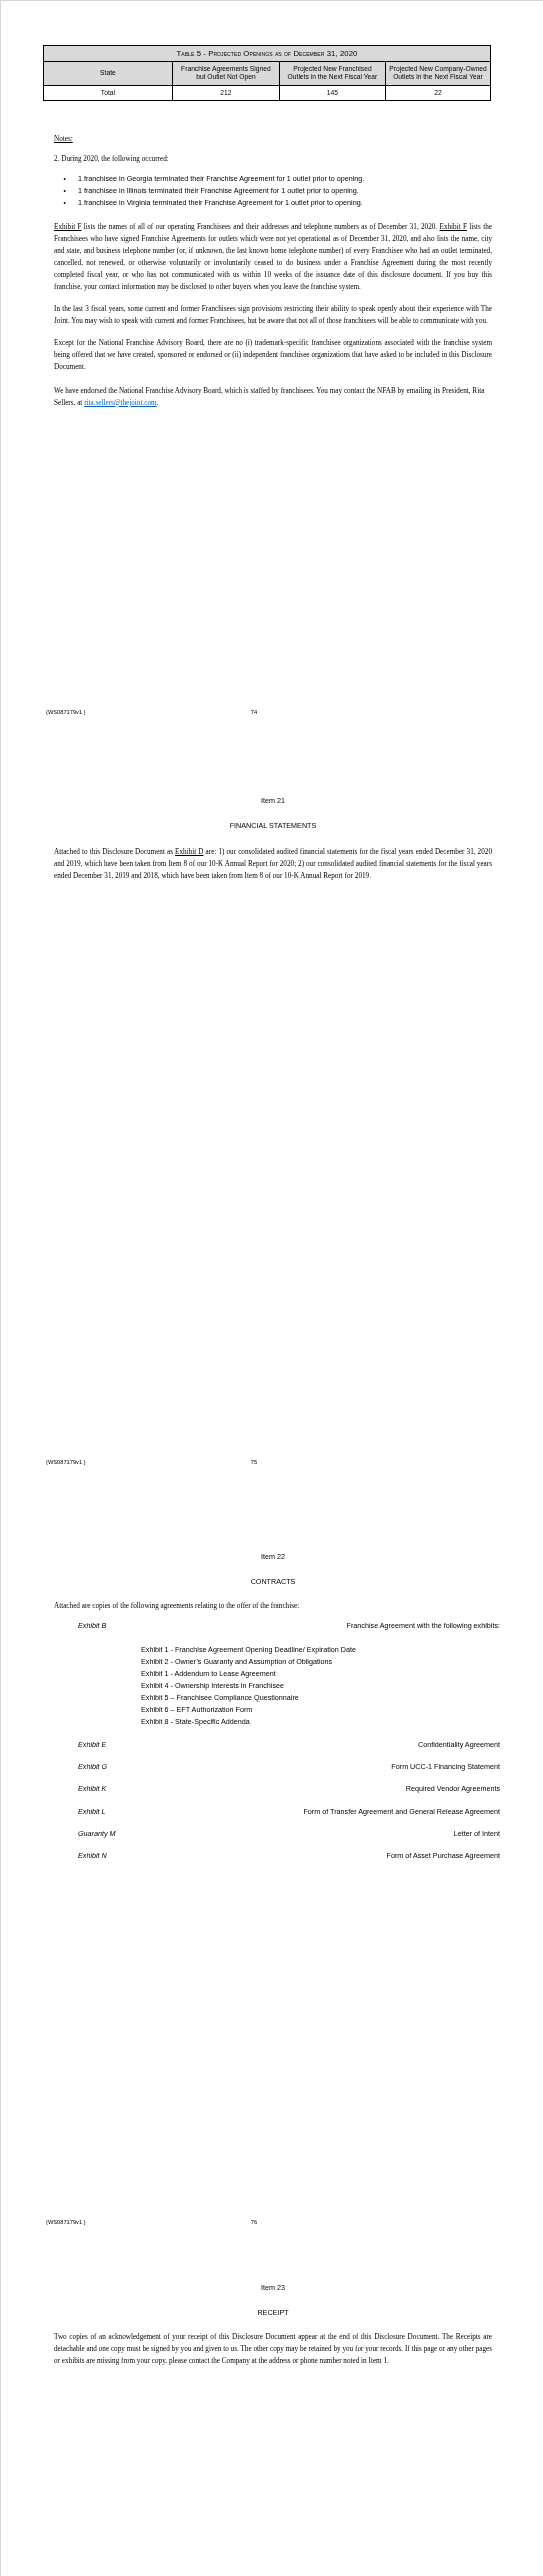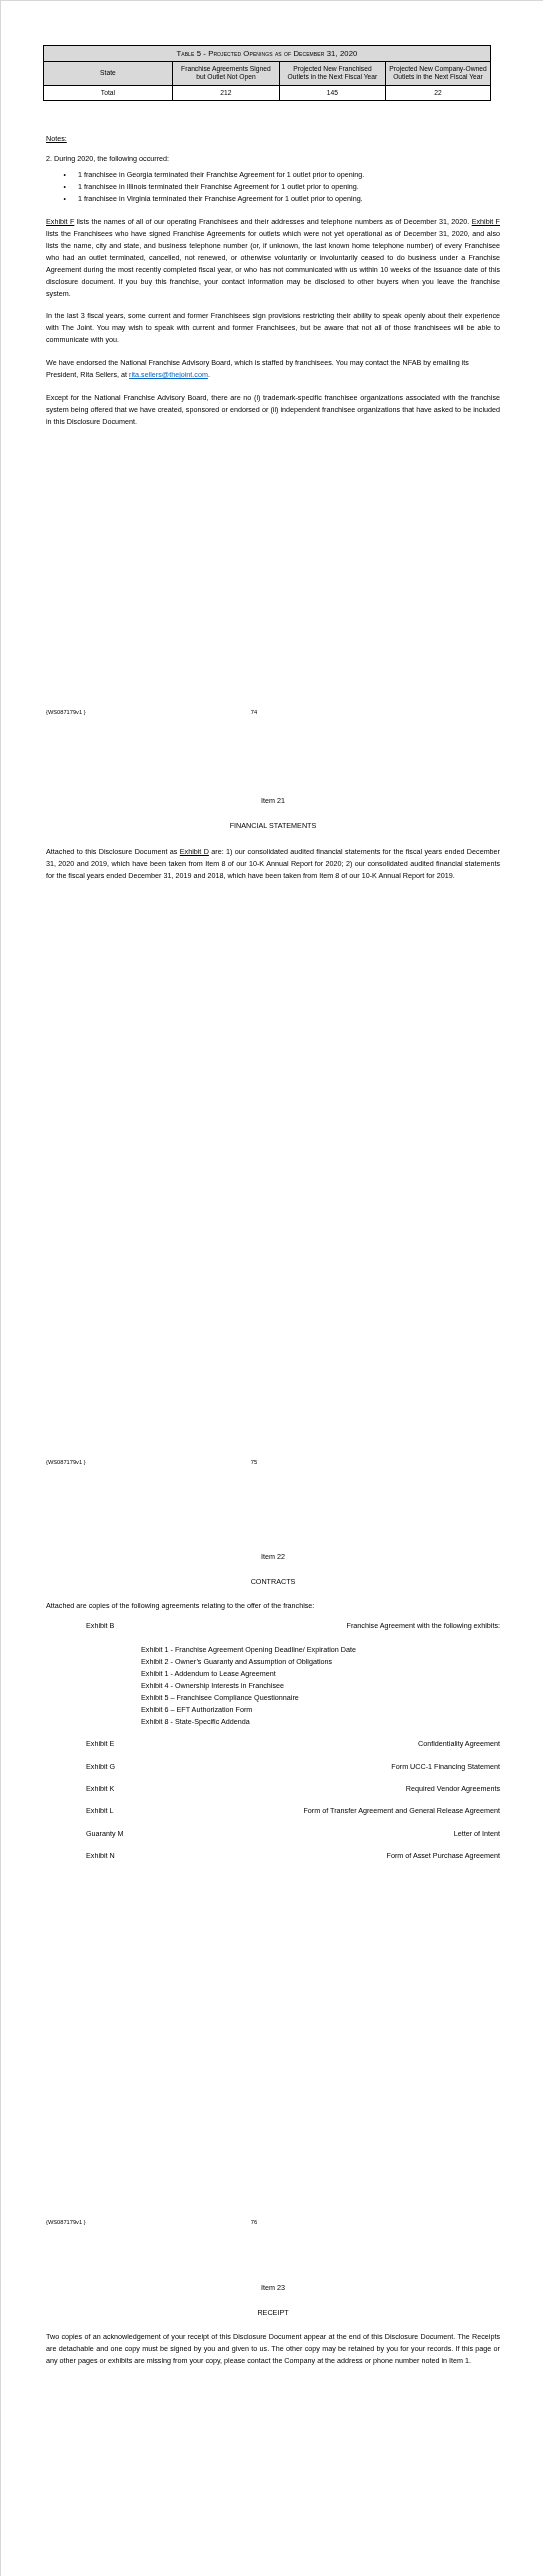--- a/index.html
+++ b/index.html
@@ -51,21 +51,21 @@
     letter-spacing: 0.1px;
     padding: 2.6px 3.1px 3.1px 3.1px;
   }
   .t5-head-cell {
     background: #d9d9d9;
     line-height: 8.8px;
   }
   .t5-data-cell { line-height: 9.3px; padding: 3.6px 3.1px; background: #ffffff; }
 
   
-  .para { text-align: justify; margin: 0; }
+  .para { text-align: justify; margin: 8px; font-family: Liberation Serif, serif; }
   .u { text-decoration: underline; }
   .notes-heading { margin-top: 32px; text-decoration: underline; }
   .note1 { margin-top: 7.2px; }
   .note2-intro { margin-top: 8.2px; }
   .bullets { margin-top: 3.1px; }
   .bullet-row { display: flex; }
   .bullet-marker { width: 14.4px; margin-left: 17.5px; flex: 0 0 auto; font-size: 6.7px; }
   .bullet-text { flex: 1 1 auto; }
   .p-exf { margin-top: 11.3px; }
   .p-speak { margin-top: 10.3px; }
@@ -79,21 +79,21 @@
   .mt-item21 { margin-top: 48px; }
   .mt-item22 { margin-top: 54px; }
   .mt-item23 { margin-top: 29px; }
   .p-item21 { margin-top: 14.4px; }
   .p-item23 { margin-top: 12.4px; }
   .contracts-intro { margin-top: 12.4px; text-align: left; }
 
   
   .ex-row { display: flex; margin-top: 10.3px; }
   .ex-row-first { margin-top: 7.7px; }
-  .ex-label { width: 77px; flex: 0 0 auto; margin-left: 40px; }
+  .ex-label { width: 77px; flex: 0 0 auto; margin-left: 32px; font-style: italic; }
   .ex-desc { flex: 1 1 auto; text-align: right; }
   .ex-sublist { margin-left: 95px; margin-top: 12px; }
   .ex-subline { margin: 0; }
 
   
   .page-footer {
     position: absolute;
     left: 0;
     width: 544px;
     font-size: 5.7px;
@@ -160,23 +160,23 @@
         <div class="bullet-row">
           <span class="bullet-marker">•</span>
           <span class="bullet-text">1 franchisee in Virginia terminated their Franchise Agreement for 1 outlet prior to opening.</span>
         </div>
       </div>
 
       <p class="para p-exf"><span class="u">Exhibit F</span><span> lists the names of all of our operating Franchisees and their addresses and telephone numbers as of December 31, 2020.  </span><span class="u">Exhibit F</span><span> lists the Franchisees who have signed Franchise Agreements for outlets which were not yet operational as of December 31, 2020, and also lists the name, city and state, and business telephone number (or, if unknown, the last known home telephone number) of every Franchisee who had an outlet terminated, cancelled, not renewed, or otherwise voluntarily or involuntarily ceased to do business under a Franchise Agreement during the most recently completed fiscal year, or who has not communicated with us within 10 weeks of the issuance date of this disclosure document.  If you buy this franchise, your contact information may be disclosed to other buyers when you leave the franchise system.</span></p>
 
       <p class="para p-speak">In the last 3 fiscal years, some current and former Franchisees sign provisions restricting their ability to speak openly about their experience with The Joint.  You may wish to speak with current and former Franchisees, but be aware that not all of those franchisees will be able to communicate with you.</p>
 
+      <p class="para p-except">Except for the National Franchise Advisory Board, there are no (i) trademark-specific franchisee organizations associated with the franchise system being offered that we have created, sponsored or endorsed or (ii) independent franchisee organizations that have asked to be included in this Disclosure Document.</p>
+
       <p class="para p-nfab"><span>We have endorsed the National Franchise Advisory Board, which is staffed by franchisees. You may contact the NFAB by emailing its President, Rita Sellers, at </span><a class="email-link">rita.sellers@thejoint.com</a><span>.</span></p>
-
-      <p class="para p-except">Except for the National Franchise Advisory Board, there are no (i) trademark-specific franchisee organizations associated with the franchise system being offered that we have created, sponsored or endorsed or (ii) independent franchisee organizations that have asked to be included in this Disclosure Document.</p>
 
     </div>
     <div class="page-footer footer-74">
       <span class="footer-code">{WS087179v1 }</span>
       <span class="footer-num">74</span>
     </div>
   </section>
 
   <section class="page page-75">
     <div class="content">

